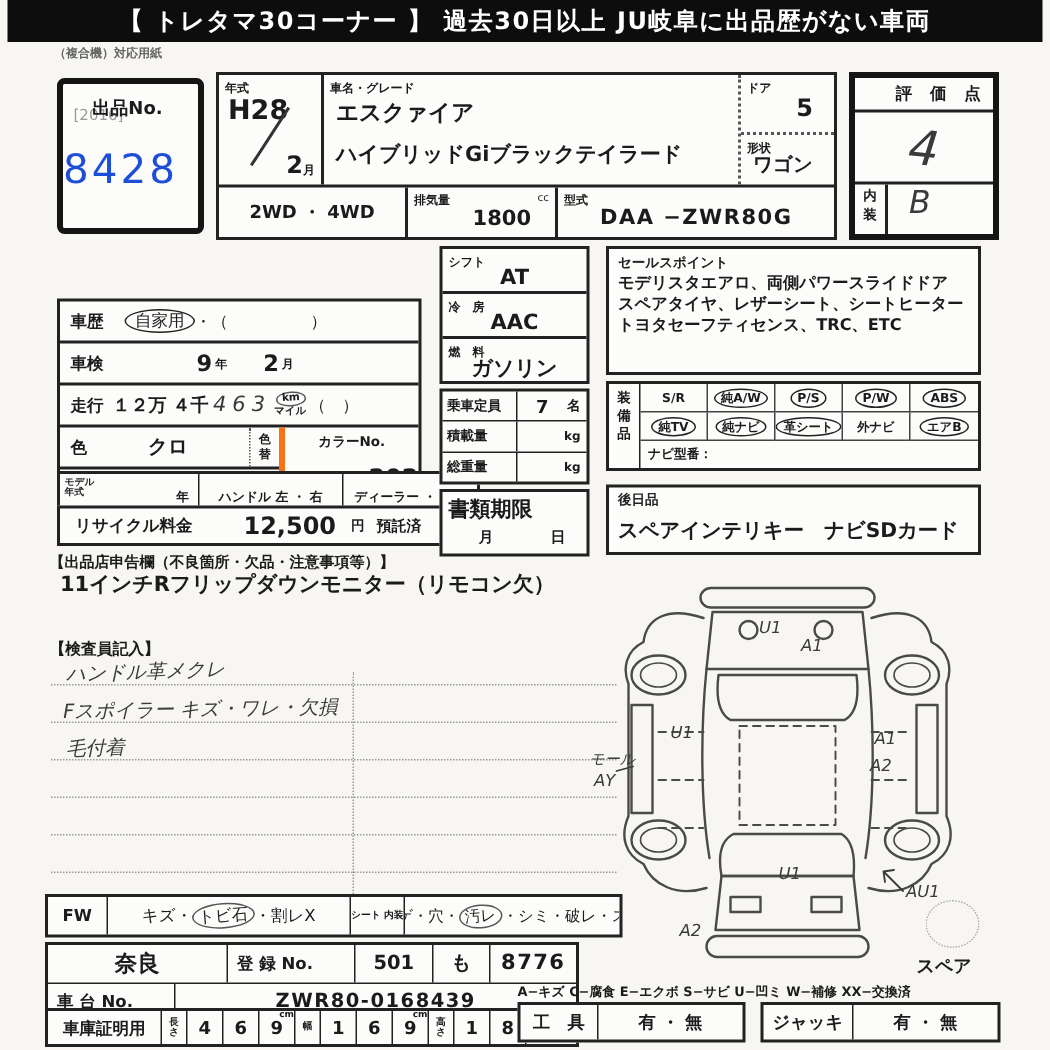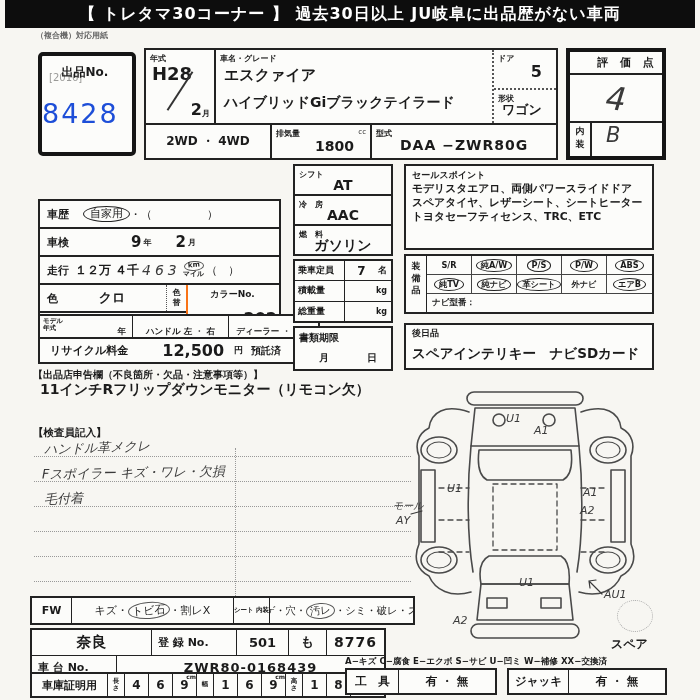--- a/index.html
+++ b/index.html
@@ -54,21 +54,21 @@
   .int-lbl{width:22px;border-right:2px solid #222;font-size:9px;font-weight:bold;text-align:center;line-height:1.4;padding-top:2px;box-sizing:border-box;}
   .int-val{flex:1;text-align:left;padding-left:14px;font-size:21px;}
   
   .det-box{left:38px;top:164px;width:243px;height:148px;font-size:11px;margin-top:35px;}
   .det-row{position:relative;display:flex;align-items:center;border-bottom:2px solid #222;box-sizing:border-box;padding-left:7px;}
   .det-row:last-child,.det-row.nb{border-bottom:none;}
   .oval{display:inline-block;border:1.6px solid #222;border-radius:50%;padding:0 6px;line-height:14px;}
   .pen-oval{display:inline-block;border:1.3px solid #555;border-radius:50%;padding:0 3px;transform:rotate(-4deg);}
   .num-lg{font-size:15px;font-weight:bold;}
   .sfx{font-size:8px;font-weight:bold;margin:0 6px 0 2px;}
-  .color-cell{position:absolute;left:146px;top:84px;width:89px;height:55px;border-left:2px solid #f97316;}
+  .color-cell{position:absolute;left:146px;top:84px;width:89px;height:55px;border-left:4px solid #f97316;}
   .colorno-lbl{position:absolute;left:0;right:0;top:3px;text-align:center;font-size:9px;font-weight:bold;}
   .colorno-val{position:absolute;left:0;right:0;top:24px;text-align:right;font-size:16px;font-weight:bold;}
   .kozae{width:20px;align-self:stretch;border-left:1.5px dotted #555;font-size:8px;font-weight:bold;text-align:center;line-height:1.2;padding-top:3px;box-sizing:border-box;}
   .kmstack{display:inline-block;text-align:center;font-size:7px;font-weight:bold;line-height:1.1;margin:0 2px;}
   
   .model-row{left:38px;top:314px;width:282px;height:36px;display:flex;font-size:8.5px;font-weight:bold;}
   .mcell{border-left:1.5px solid #222;display:flex;align-items:center;justify-content:center;box-sizing:border-box;position:relative;}
   .mcell:first-child{border-left:none;}
   .mlbl{font-size:6.5px;line-height:1.1;position:absolute;left:3px;top:2px;}
   .recycle{left:38px;top:337px;width:282px;height:27px;display:flex;align-items:center;}
@@ -282,21 +282,21 @@
       <span class="clbl">積載量</span>
       <span style="flex:1;text-align:right;margin-right:4px;font-size:8px">kg</span>
     </div>
     <div class="crow">
       <span class="clbl">総重量</span>
       <span style="flex:1;text-align:right;margin-right:4px;font-size:8px">kg</span>
     </div>
   </div>
 
   <div class="box docs-box">
-    <div class="corner-lbl" style="font-size:10px">書類期限</div>
+    <div class="corner-lbl" style="font-size:14px">書類期限</div>
     <div class="docs-val">月　　日</div>
   </div>
 
   <div class="box sales-box">
     <div class="lbl" style="font-size:9px">セールスポイント</div>
     <div class="sales-line">モデリスタエアロ、両側パワースライドドア</div>
     <div class="sales-line">スペアタイヤ、レザーシート、シートヒーター</div>
     <div class="sales-line">トヨタセーフティセンス、TRC、ETC</div>
   </div>
 

